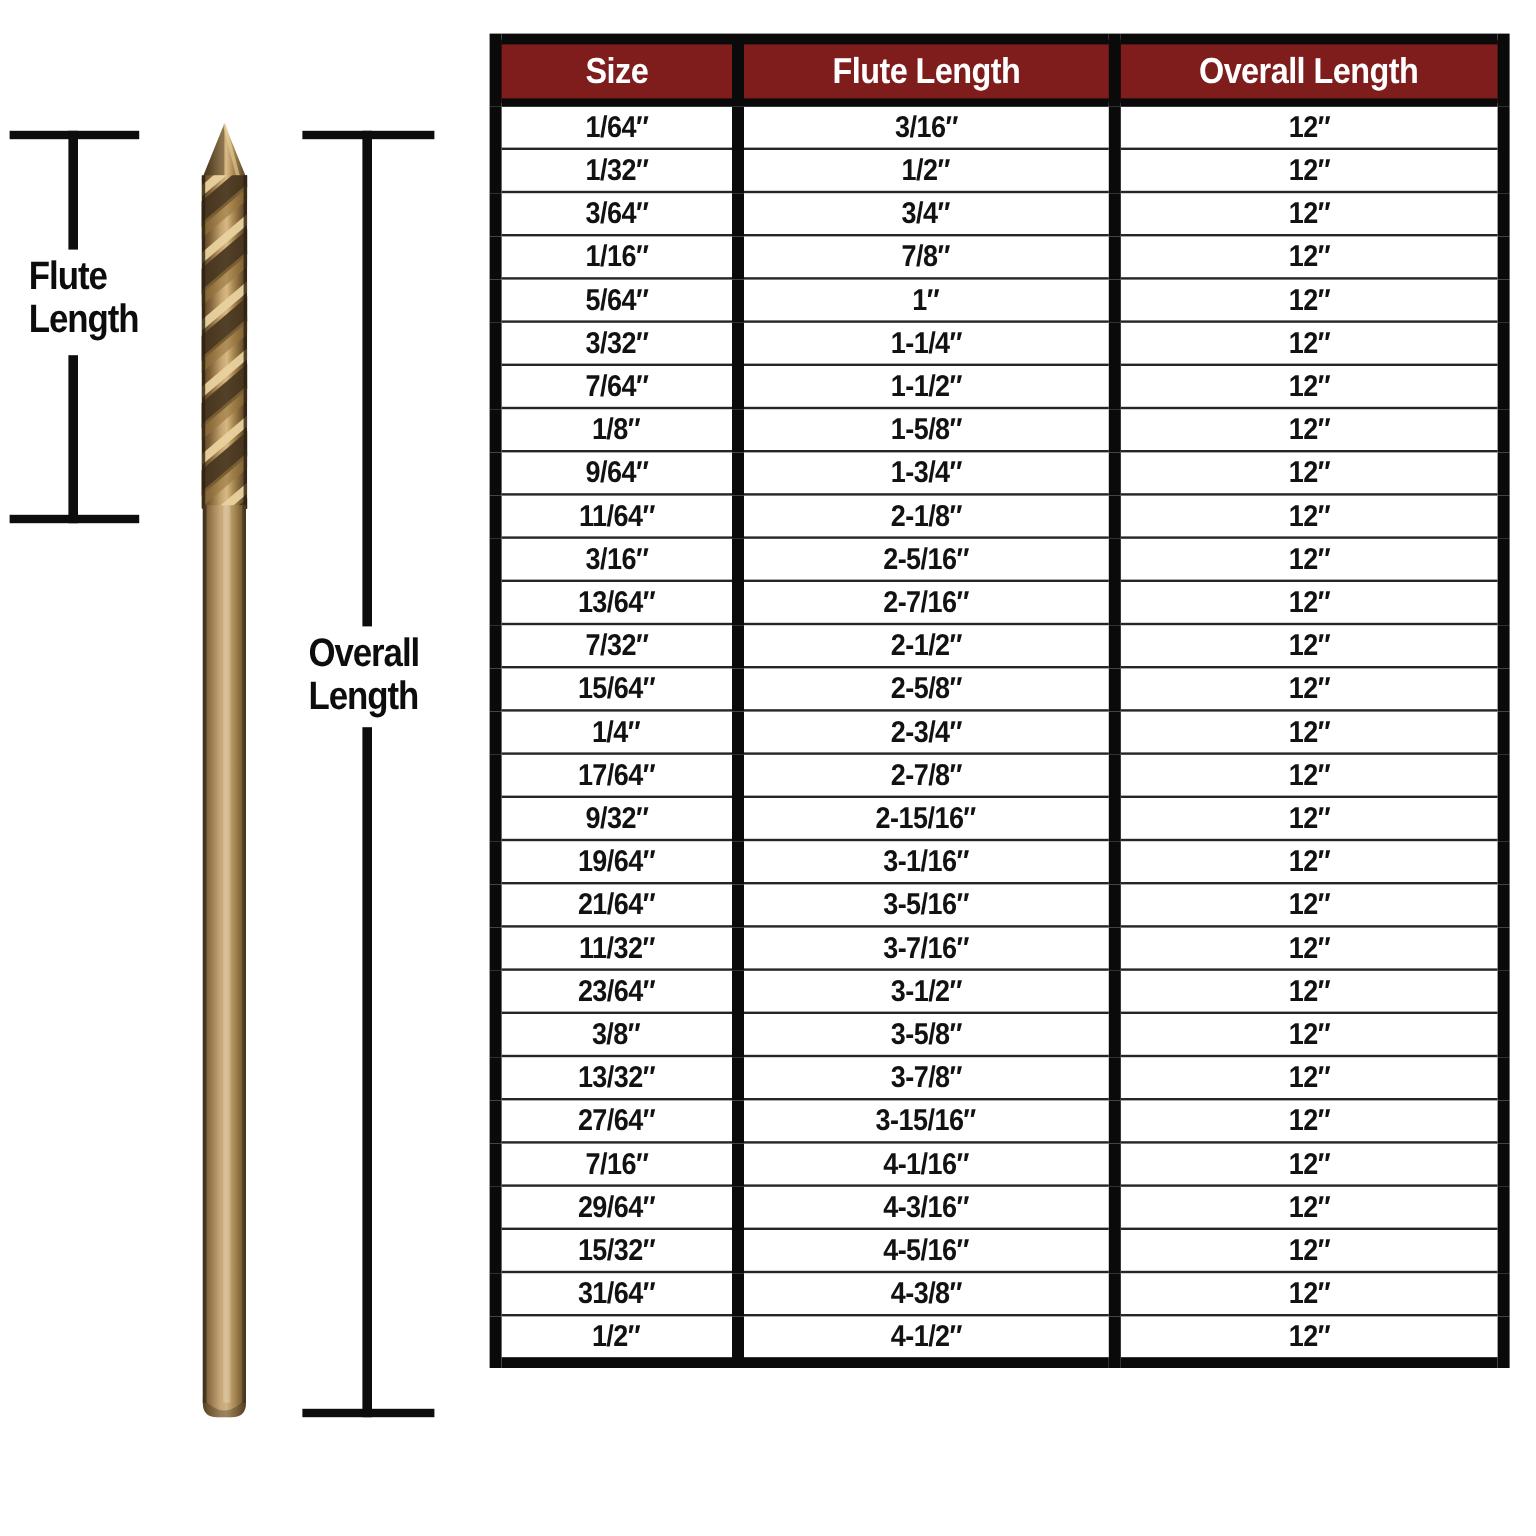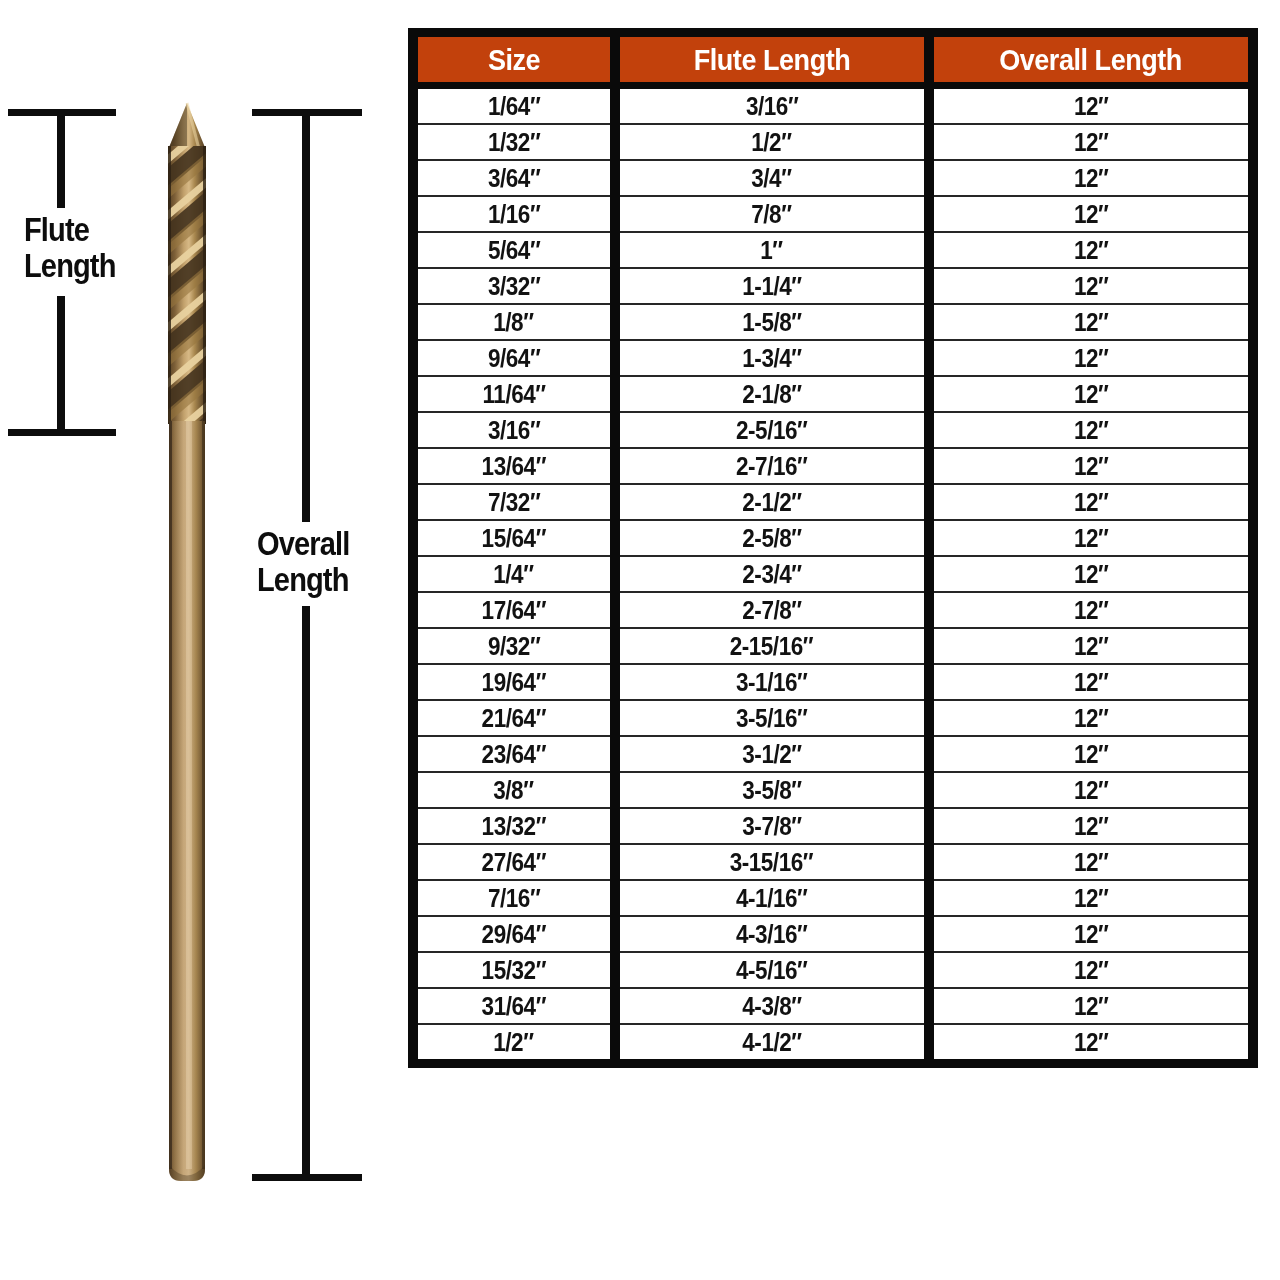--- a/index.html
+++ b/index.html
@@ -31,21 +31,21 @@
   table.chart {
     position:absolute; left:408px; top:28px; width:850px;
     border-collapse:collapse; table-layout:fixed;
     border:9px solid #0a0a0a;
   }
   th, td {
     border-left:10px solid #0a0a0a; border-right:10px solid #0a0a0a;
     text-align:center; vertical-align:middle; padding:0;
   }
   th {
-    background:#c2410c; height:45px;
+    background:#7f1d1d; height:45px;
     border-bottom:7px solid #0a0a0a;
   }
   th .cond { color:#ffffff; font-size:30px; font-weight:bold; }
   td {
     height:34px; background:#ffffff;
     border-top:2px solid #262626;
     font-size:25px; font-weight:bold; color:#121212;
   }
   tbody tr:first-child td { border-top:none; }
   .cond { display:inline-block; transform:scaleX(.9); letter-spacing:-0.5px; }
@@ -186,20 +186,25 @@
         <td><span class="cond">5/64″</span></td>
         <td><span class="cond">1″</span></td>
         <td><span class="cond">12″</span></td>
       </tr>
       <tr>
         <td><span class="cond">3/32″</span></td>
         <td><span class="cond">1-1/4″</span></td>
         <td><span class="cond">12″</span></td>
       </tr>
       <tr>
+        <td><span class="cond">7/64″</span></td>
+        <td><span class="cond">1-1/2″</span></td>
+        <td><span class="cond">12″</span></td>
+      </tr>
+      <tr>
         <td><span class="cond">1/8″</span></td>
         <td><span class="cond">1-5/8″</span></td>
         <td><span class="cond">12″</span></td>
       </tr>
       <tr>
         <td><span class="cond">9/64″</span></td>
         <td><span class="cond">1-3/4″</span></td>
         <td><span class="cond">12″</span></td>
       </tr>
       <tr>
@@ -246,20 +251,25 @@
         <td><span class="cond">19/64″</span></td>
         <td><span class="cond">3-1/16″</span></td>
         <td><span class="cond">12″</span></td>
       </tr>
       <tr>
         <td><span class="cond">21/64″</span></td>
         <td><span class="cond">3-5/16″</span></td>
         <td><span class="cond">12″</span></td>
       </tr>
       <tr>
+        <td><span class="cond">11/32″</span></td>
+        <td><span class="cond">3-7/16″</span></td>
+        <td><span class="cond">12″</span></td>
+      </tr>
+      <tr>
         <td><span class="cond">23/64″</span></td>
         <td><span class="cond">3-1/2″</span></td>
         <td><span class="cond">12″</span></td>
       </tr>
       <tr>
         <td><span class="cond">3/8″</span></td>
         <td><span class="cond">3-5/8″</span></td>
         <td><span class="cond">12″</span></td>
       </tr>
       <tr>

